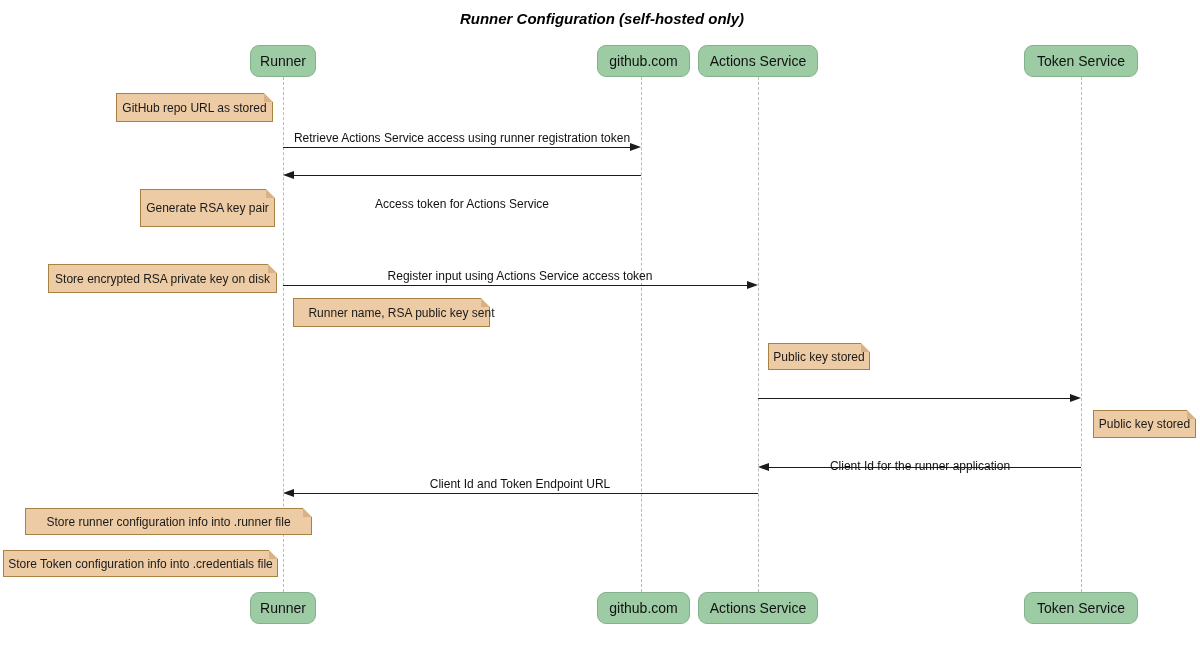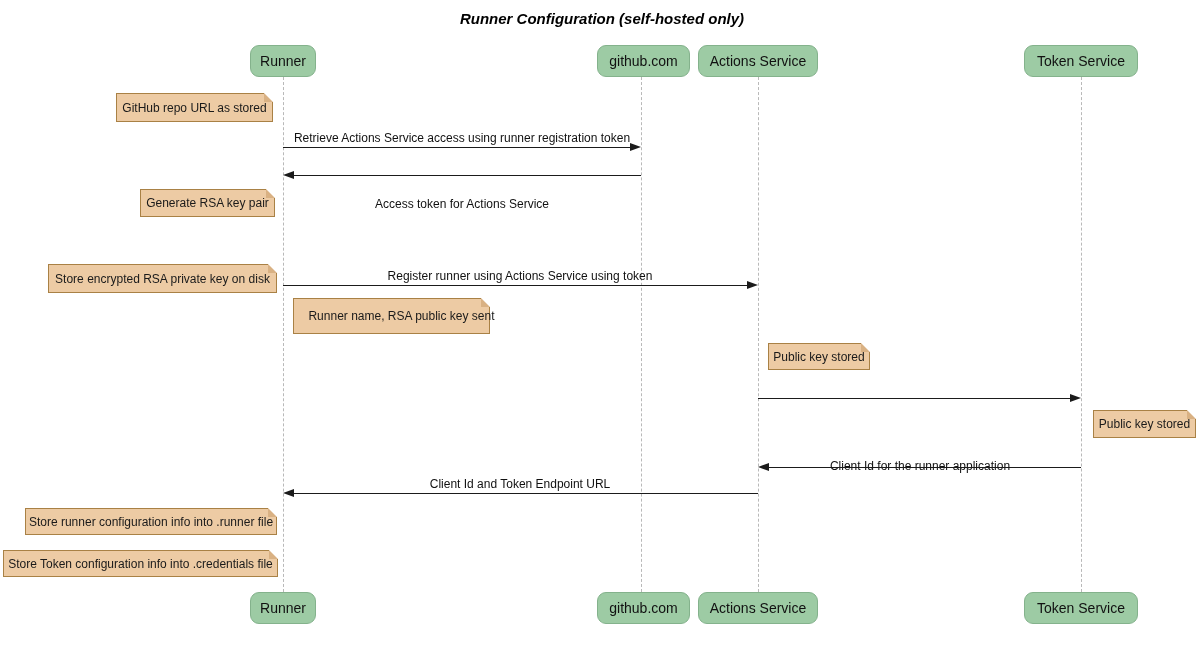--- a/index.html
+++ b/index.html
@@ -71,37 +71,37 @@
   <div class="actor" style="left:1024px; top:592px; width:114px;">Token Service</div>
 
   <div class="msg-label" style="left:462px; top:131px;">Retrieve Actions Service access using runner registration token</div>
   <div class="msg-line" style="left:283px; top:147px; width:347px;"></div>
   <div class="arrow-r" style="left:630px; top:143px;"></div>
 
   <div class="msg-label" style="left:462px; top:158px;margin-top:39px;">Access token for Actions Service</div>
   <div class="msg-line" style="left:294px; top:175px; width:347px;"></div>
   <div class="arrow-l" style="left:283px; top:171px;"></div>
 
-  <div class="msg-label" style="left:520px; top:269px;">Register runner using Actions Service using token</div>
+  <div class="msg-label" style="left:520px; top:269px;">Register input using Actions Service access token</div>
   <div class="msg-line" style="left:283px; top:285px; width:464px;"></div>
   <div class="arrow-r" style="left:747px; top:281px;"></div>
 
   <div class="msg-line" style="left:758px; top:398px; width:312px;"></div>
   <div class="arrow-r" style="left:1070px; top:394px;"></div>
 
   <div class="msg-label" style="left:920px; top:451px;margin-top:8px;">Client Id for the runner application</div>
   <div class="msg-line" style="left:769px; top:467px; width:312px;"></div>
   <div class="arrow-l" style="left:758px; top:463px;"></div>
 
   <div class="msg-label" style="left:520px; top:477px;">Client Id and Token Endpoint URL</div>
   <div class="msg-line" style="left:294px; top:493px; width:464px;"></div>
   <div class="arrow-l" style="left:283px; top:489px;"></div>
 
   <div class="note" style="left:116px; top:93px; width:157px; height:29px;">GitHub repo URL as stored</div>
-  <div class="note" style="left:140px; top:189px; width:135px; height:28px;">Generate RSA key pair</div>
+  <div class="note" style="left:140px; top:189px; width:135px; height:38px;">Generate RSA key pair</div>
   <div class="note" style="left:48px; top:228px; width:229px; height:29px;margin-top:36px;">Store encrypted RSA private key on disk</div>
-  <div class="note" style="left:293px; top:298px; width:197px; height:36px;padding-left:20px;">Runner name, RSA public key sent</div>
+  <div class="note" style="left:293px; top:298px; width:197px; height:29px;padding-left:20px;">Runner name, RSA public key sent</div>
   <div class="note" style="left:768px; top:343px; width:102px; height:27px;">Public key stored</div>
   <div class="note" style="left:1093px; top:410px; width:103px; height:28px;">Public key stored</div>
-  <div class="note" style="left:25px; top:508px; width:252px; height:27px;">Store runner configuration info into .runner file</div>
+  <div class="note" style="left:25px; top:508px; width:287px; height:27px;">Store runner configuration info into .runner file</div>
   <div class="note" style="left:3px; top:550px; width:275px; height:27px;">Store Token configuration info into .credentials file</div>
 
 </div>
 
 </body></html>

